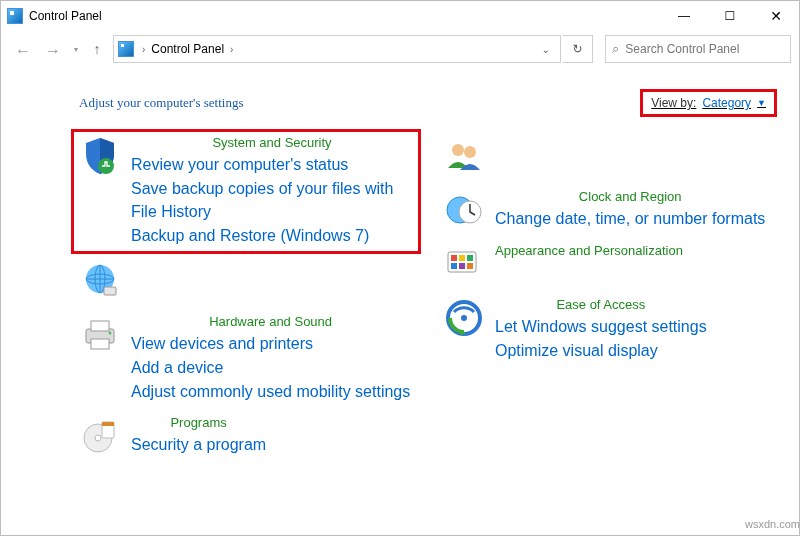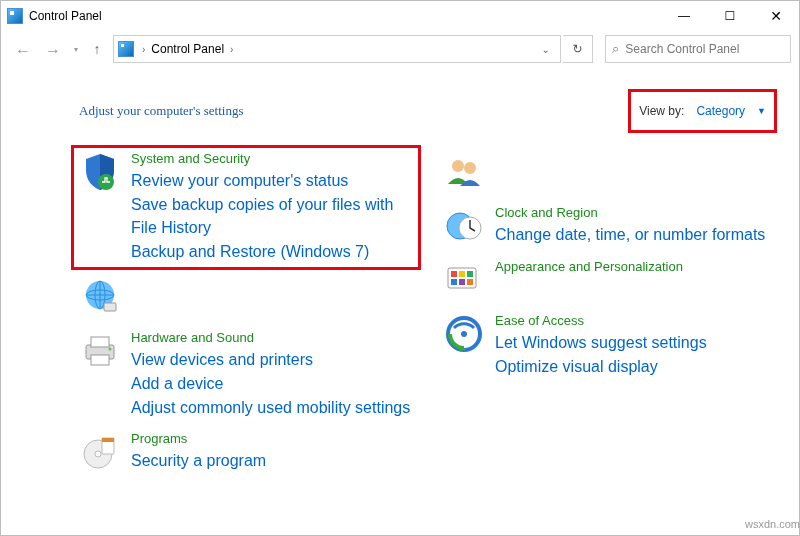--- a/index.html
+++ b/index.html
@@ -23,31 +23,31 @@
   .crumb { font-size:12px; padding:0 2px;}
   .crumb-sep { color:#666; font-size:10px; padding:0 4px;}
   .addr-dd { margin-left:auto; color:#666; font-size:10px; padding:0 6px;}
   .refresh { width:30px; height:28px; border:1px solid #cfcfcf; border-left:none; display:flex;justify-content:center;align-items:center; color:#555;}
   .searchbox { margin-left:10px; flex:1; height:28px; border:1px solid #cfcfcf; display:flex; align-items:center; padding:0 6px; color:#777;}
   .searchbox .sicon { margin-right:6px; font-size:13px; color:#777; }
   
   .content { padding: 22px 22px 0 78px; position:relative;}
   .header-row { display:flex; align-items:center; margin-bottom:18px;}
   .header-row h1 { font-size:13px; font-weight:400; color:#1a5aa8; margin:0;font-family:Liberation Serif, serif;}
-  .viewby-wrap { margin-left:auto; border:3px solid #e30613; padding:12px 8px; display:flex; align-items:center; gap:12px;}
+  .viewby-wrap { margin-left:auto; border:3px solid #e30613; padding:4px 8px; display:flex; align-items:center; gap:6px;text-decoration:underline;}
   .viewby-label { color:#333;}
   .viewby-value { color:#0066cc; }
   .viewby-caret { color:#0066cc; font-size:9px;}
   .cols { display:flex; gap:30px;}
   .col { flex:1; display:flex; flex-direction:column; gap:12px;}
   .cat { display:flex; gap:10px;}
   .cat.hl { border:3px solid #e30613; margin:-6px -8px -6px -8px; padding:3px 5px 3px 5px;}
   .cat .icon { width:42px; height:42px; flex-shrink:0; display:flex; justify-content:center; align-items:center;}
   .cat .body { display:flex; flex-direction:column; gap:1px;}
-  .cat-title { color:#1e8a1e; font-size:13px; line-height:1.3; }
+  .cat-title { color:#1e8a1e; font-size:13px; line-height:1.3;text-align:center; }
   .cat-link { color:#0066cc; font-size:16px; line-height:1.45; }
   
   svg { display:block; }
   .watermark { position:absolute; right:0; bottom:6px; font-size:11px; color:#999;}
 </style>
 </head>
 <body>
 
 <div class="titlebar">
   <div class="cp-icon"></div>

